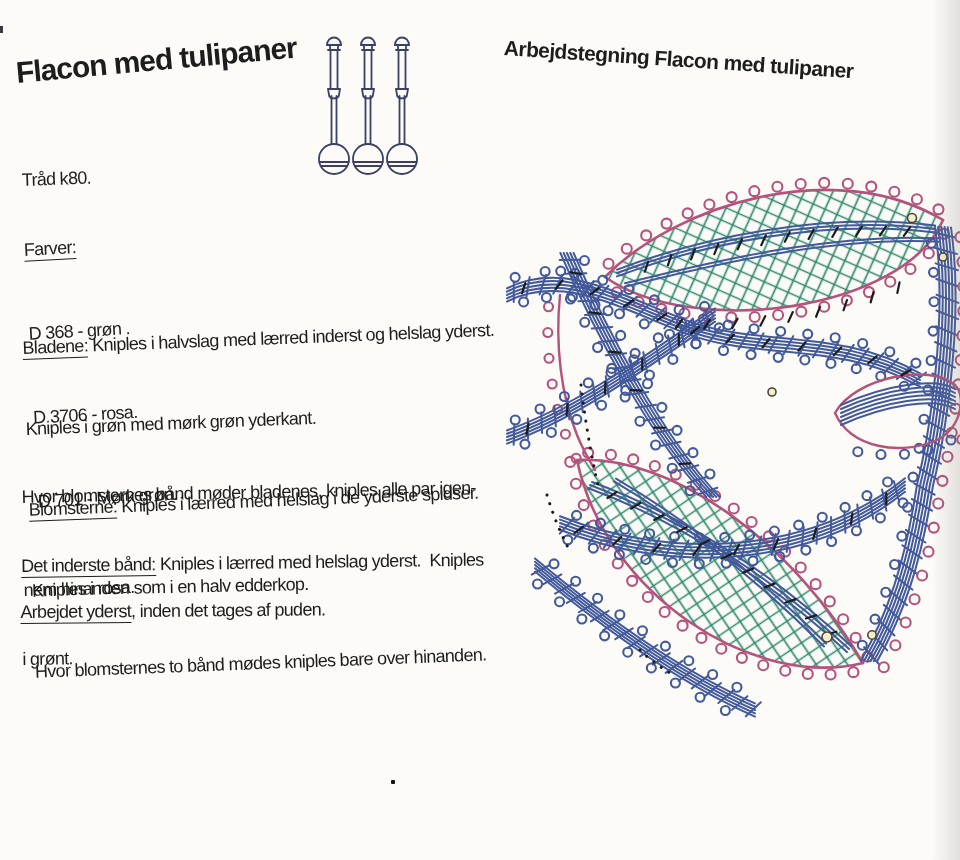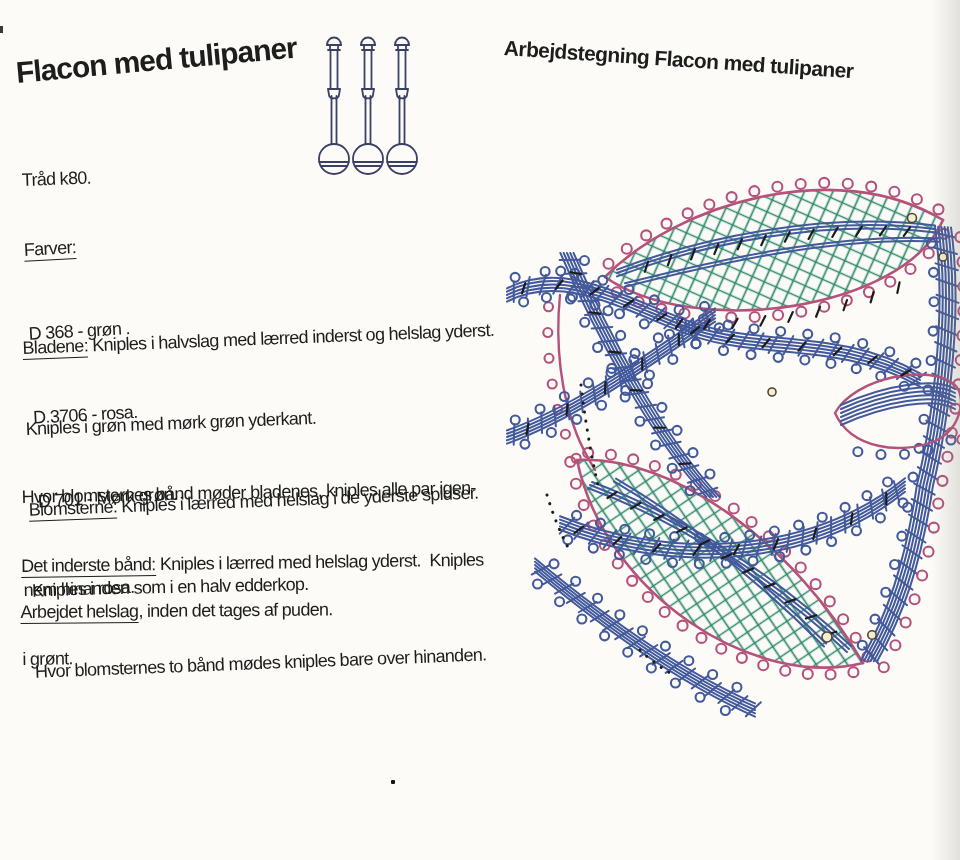--- a/index.html
+++ b/index.html
@@ -117,21 +117,21 @@
     <div class="line">Hvor blomsternes bånd møder bladenes, kniples alle par igen-</div>
     <div class="line">nem hinanden som i en halv edderkop.</div>
   </div>
 
   <div class="block" id="para-inner">
     <div class="line"><span class="u">Det inderste bånd:</span><span> Kniples i lærred med helslag yderst.  Kniples</span></div>
     <div class="line">i grønt.</div>
   </div>
 
   <div class="block" id="para-stiffen">
-    <div class="line"><span class="u">Arbejdet helslag</span><span>, inden det tages af puden.</span></div>
+    <div class="line"><span class="u">Arbejdet yderst</span><span>, inden det tages af puden.</span></div>
   </div>
 
   <svg id="lace-svg" width="460" height="592" viewBox="0 0 460 592">
       <defs>
         <pattern id="hA" width="13" height="13" patternUnits="userSpaceOnUse" patternTransform="rotate(24)">
           <path d="M0,6.5H13M6.5,0V13" stroke="#2d8a6c" stroke-width="1.7" fill="none"></path>
         </pattern>
         <pattern id="hB" width="13" height="13" patternUnits="userSpaceOnUse" patternTransform="rotate(-34)">
           <path d="M0,6.5H13M6.5,0V13" stroke="#2d8a6c" stroke-width="1.7" fill="none"></path>
         </pattern>

